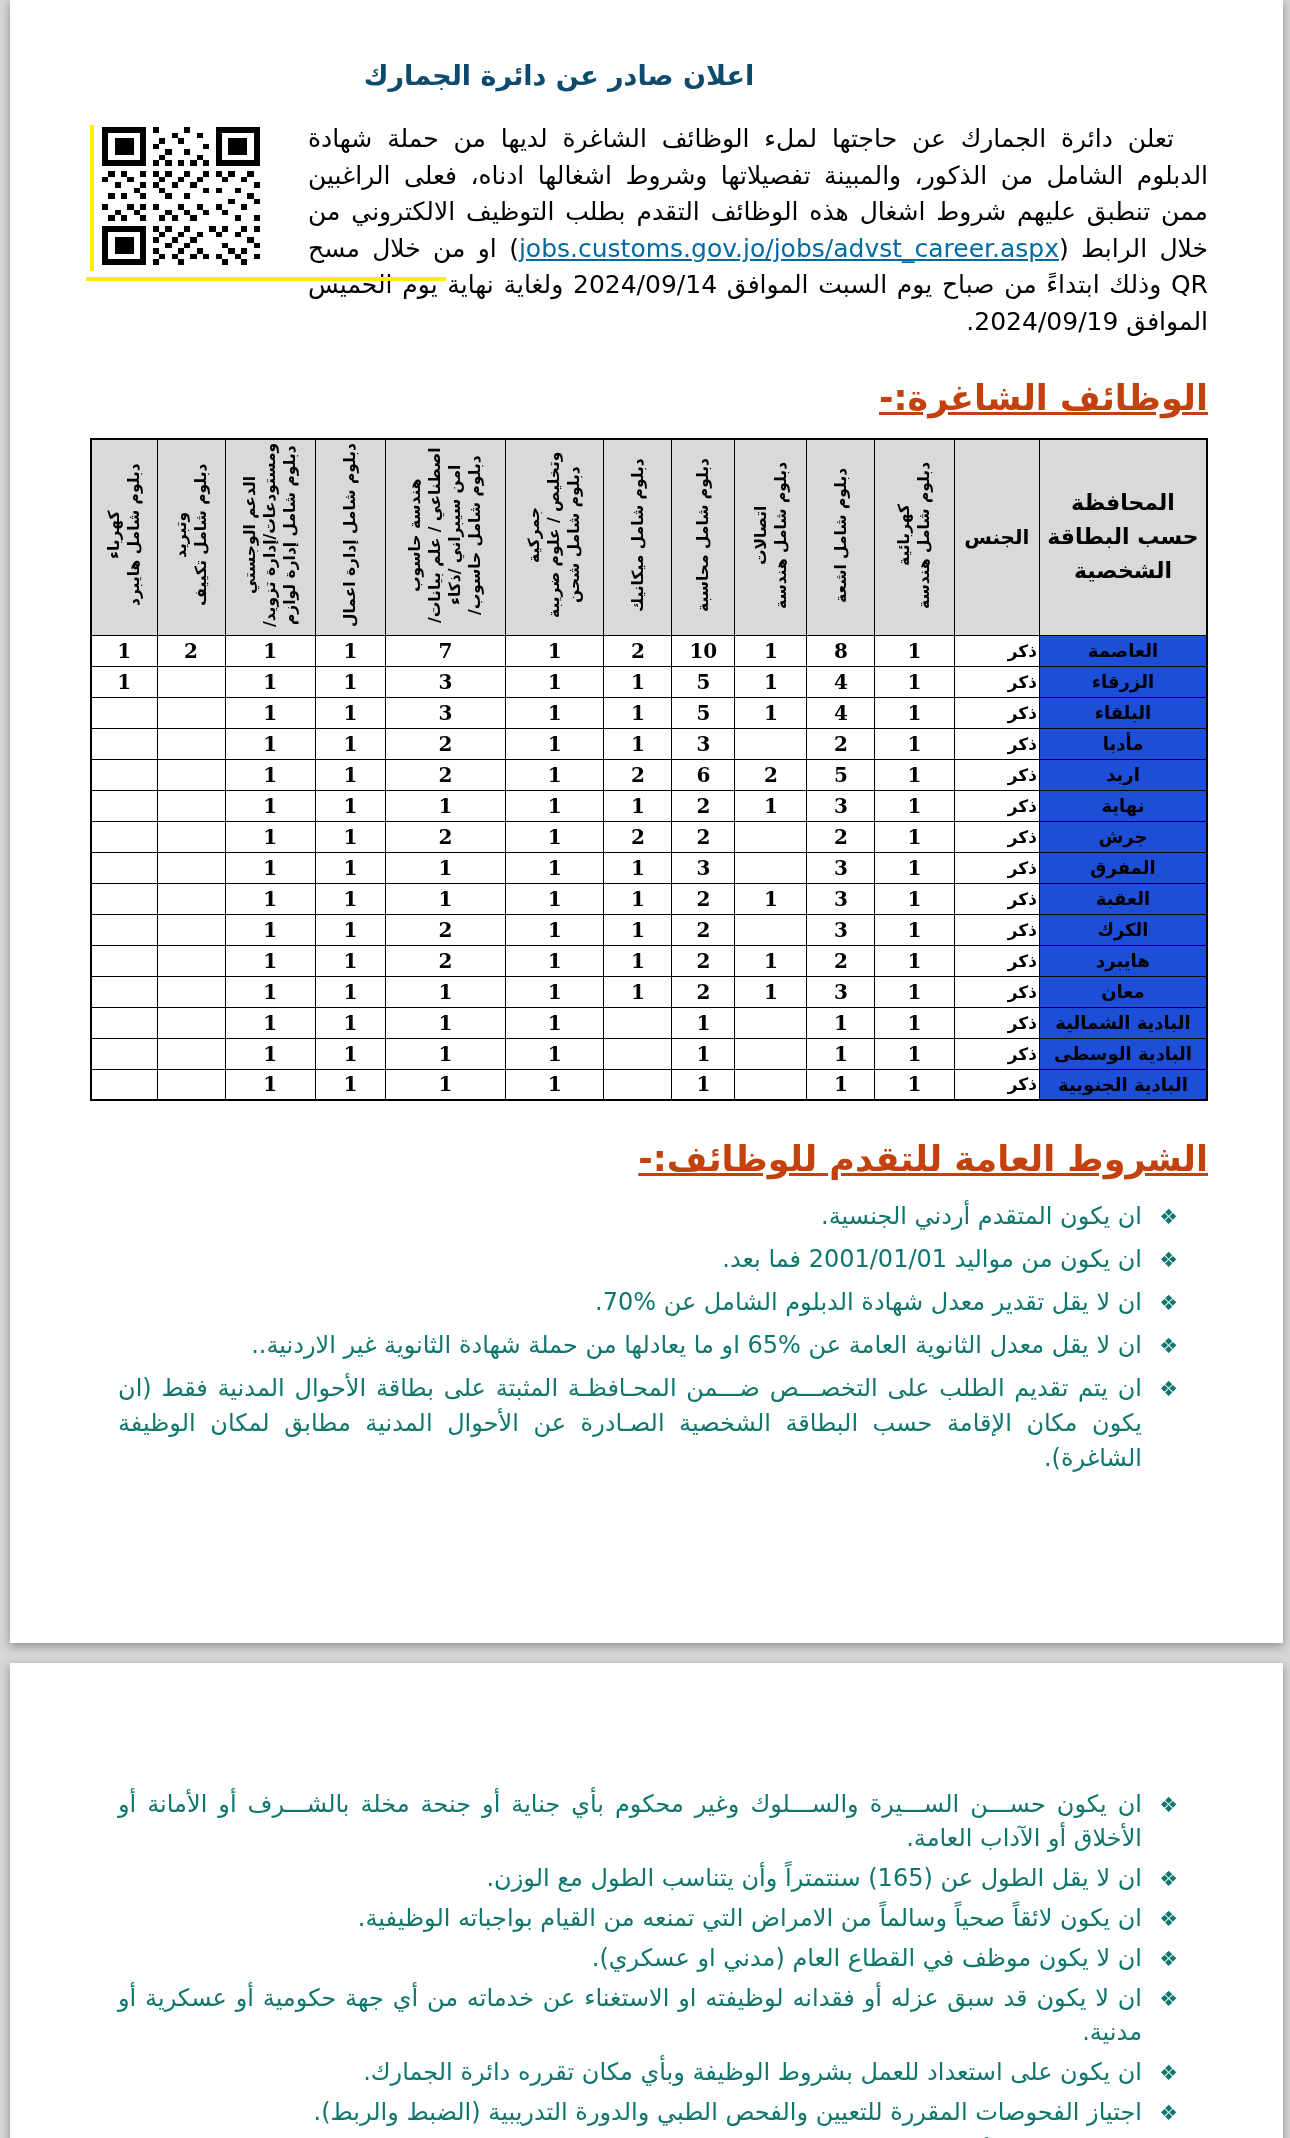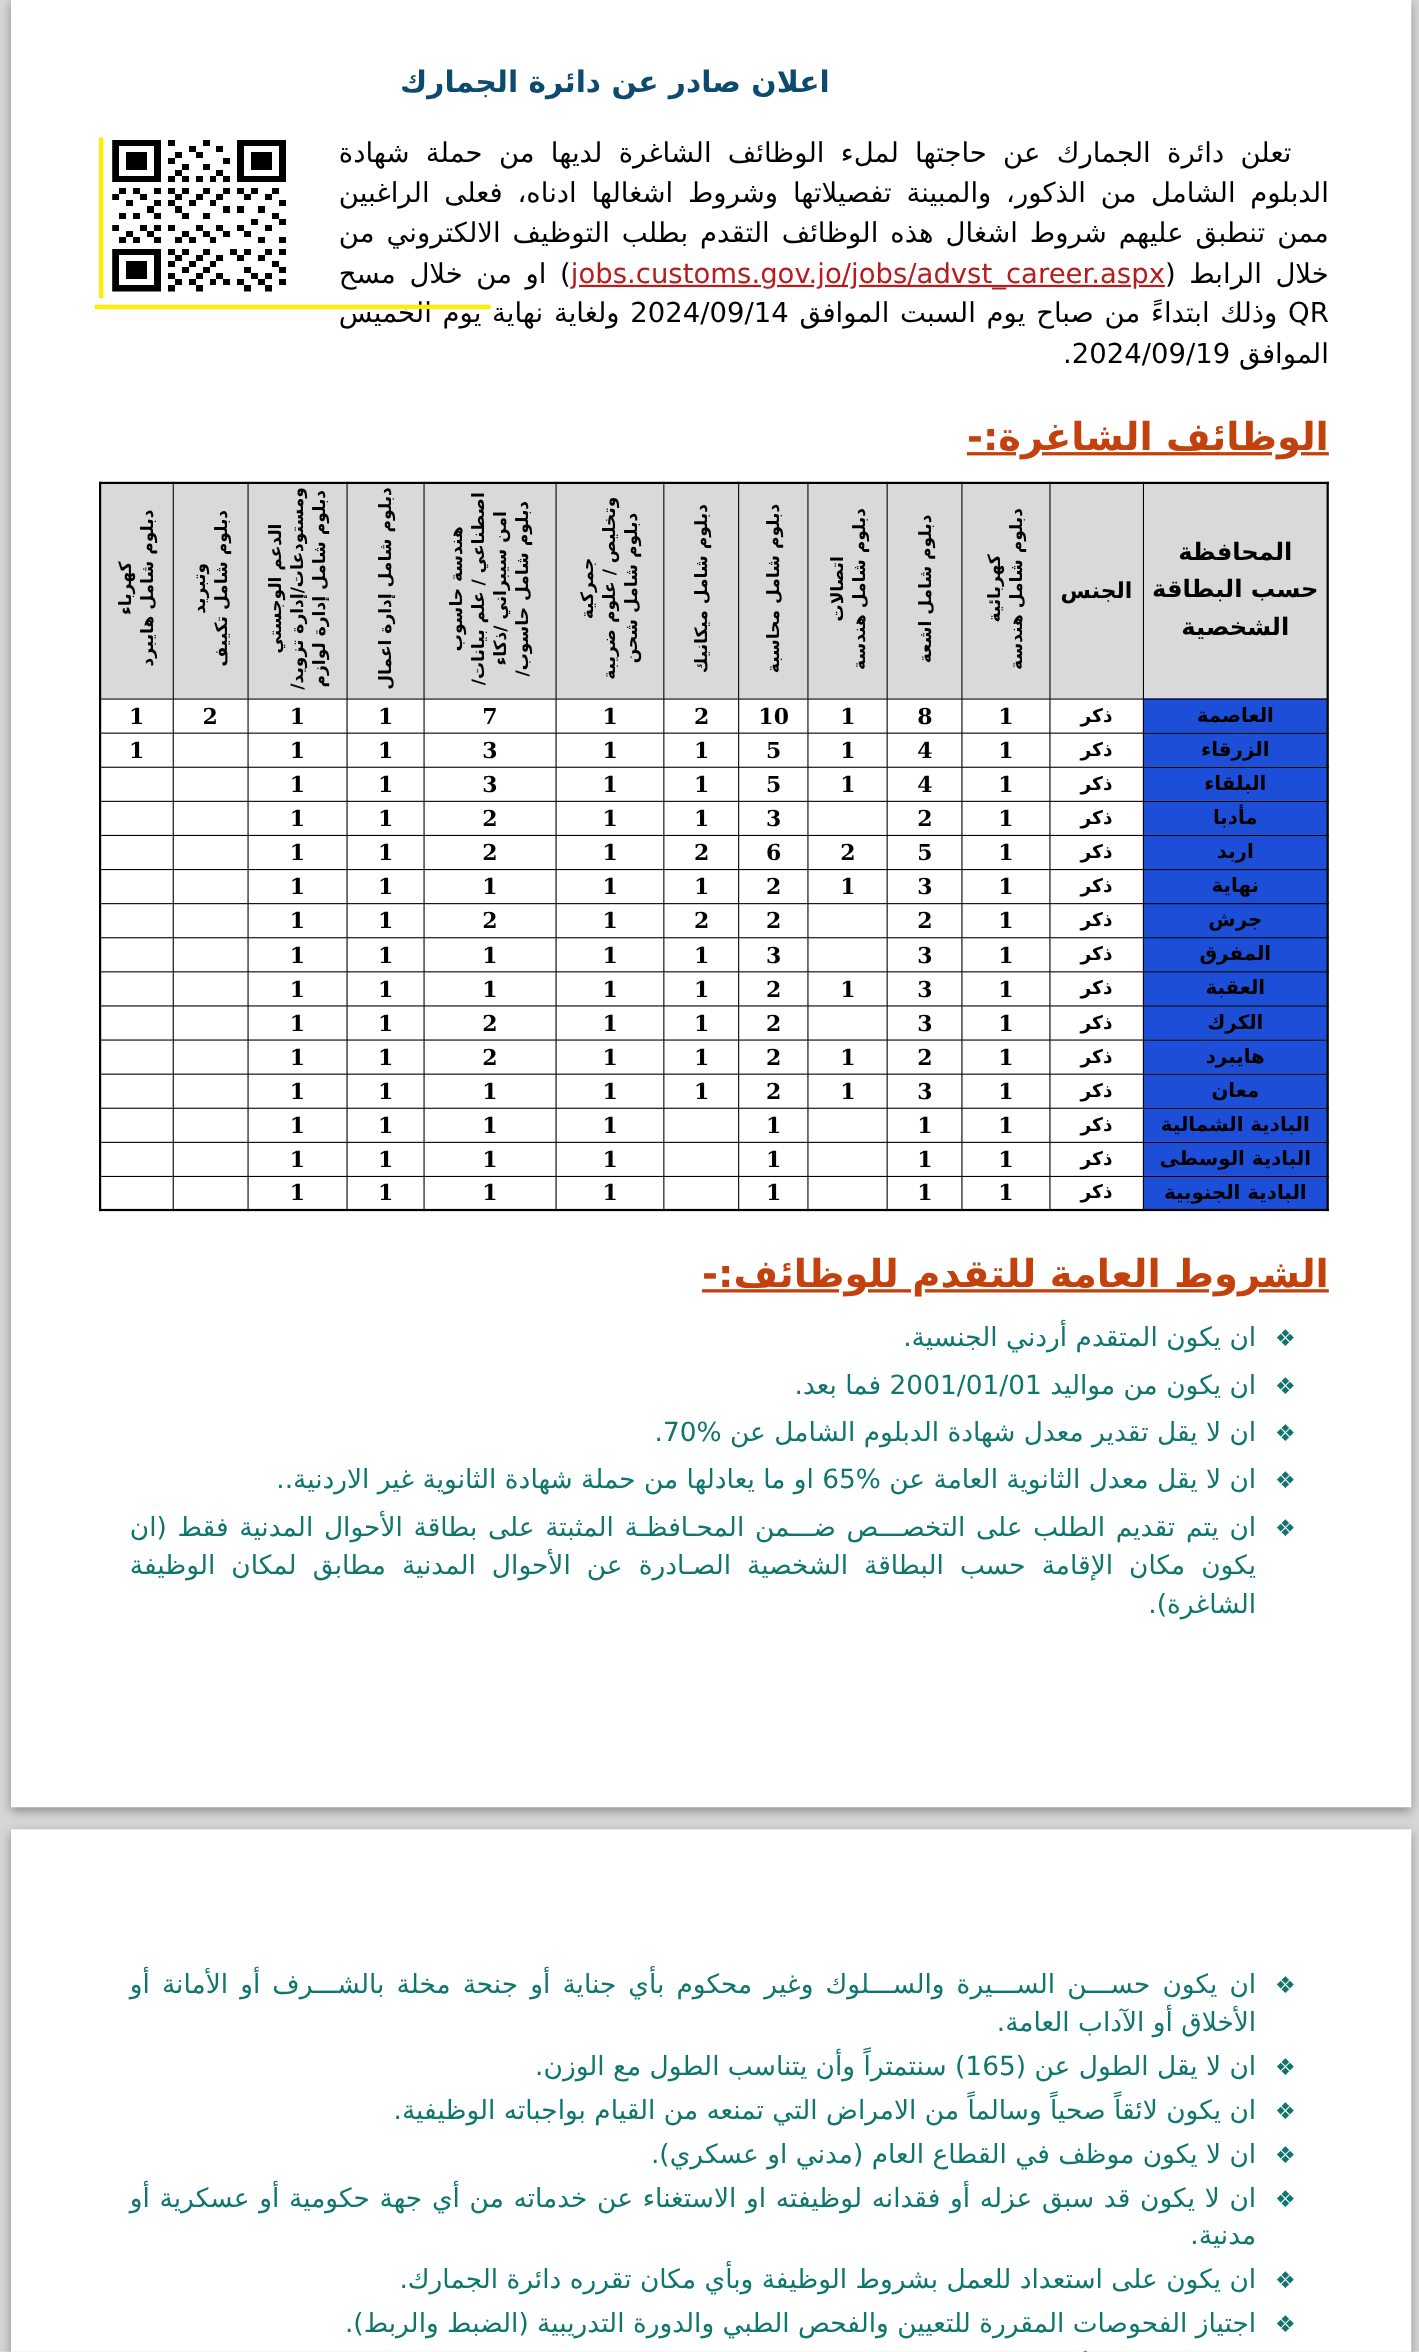--- a/index.html
+++ b/index.html
@@ -29,21 +29,21 @@
     box-sizing:content-box;
   }
   .qr-underline{
     position:absolute;left:-4px;top:156px;width:360px;height:4px;background:#ffec00;
   }
   .qr-wrap svg{width:158px;height:138px;display:block;}
   p.intro-text{
     margin:0;font-size:25px;line-height:36.5px;text-align:justify;
     text-indent:34px;color:#000;
   }
-  a.app-link{color:#b91c1c;text-decoration:underline;cursor:pointer;}
+  a.app-link{color:#0369a1;text-decoration:underline;cursor:pointer;}
 
   h2.section-heading{
     font-size:35px;font-weight:bold;text-decoration:underline;
     text-align:right;margin:38px 0 20px 0;color:#c2410c;
   }
   .h2-vac{margin-top:44px;}
 
   table.jobs{
     width:100%;border-collapse:collapse;table-layout:fixed;
     border:2px solid #000;font-weight:bold;color:#000;
@@ -57,21 +57,21 @@
   .vt{
     display:inline-block;
     writing-mode:vertical-lr;
     transform:rotate(180deg);
     height:188px;
     font-size:15.5px;font-weight:bold;line-height:1.3;
     text-align:center;white-space:normal;
   }
   tbody tr{height:31px;}
   tbody th.gov-cell{font-size:18px;text-align:center;background:#1d4ed8;}
-  td.gen-cell{font-size:17px;text-align:center;}
+  td.gen-cell{font-size:17px;}
   td.count-cell{
     font-size:20px;text-align:center;
     font-family:"DejaVu Serif","DejaVu Sans",serif;
   }
 
   ul.cond-list{
     list-style:none;margin:18px 30px 0 28px;padding:0;
   }
   ul.cond-list li{
     position:relative;padding-right:36px;margin-bottom:8px;

